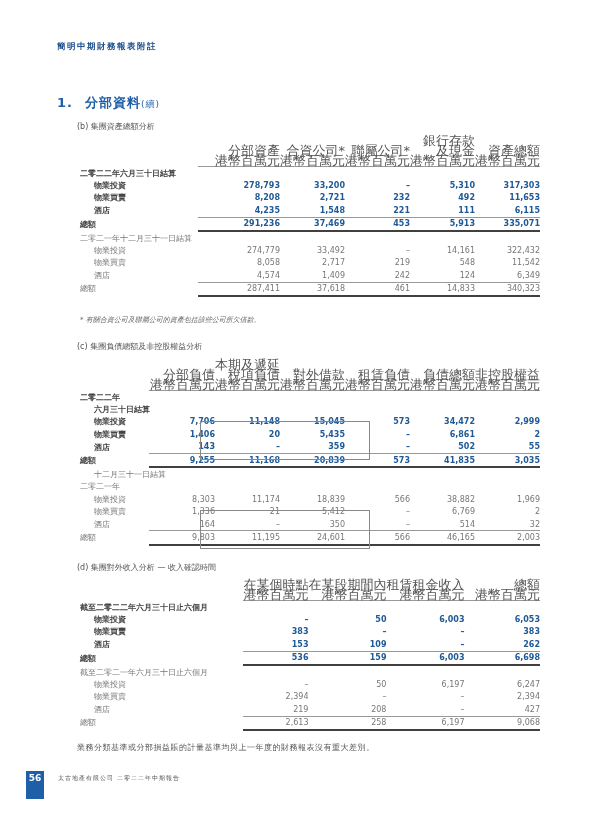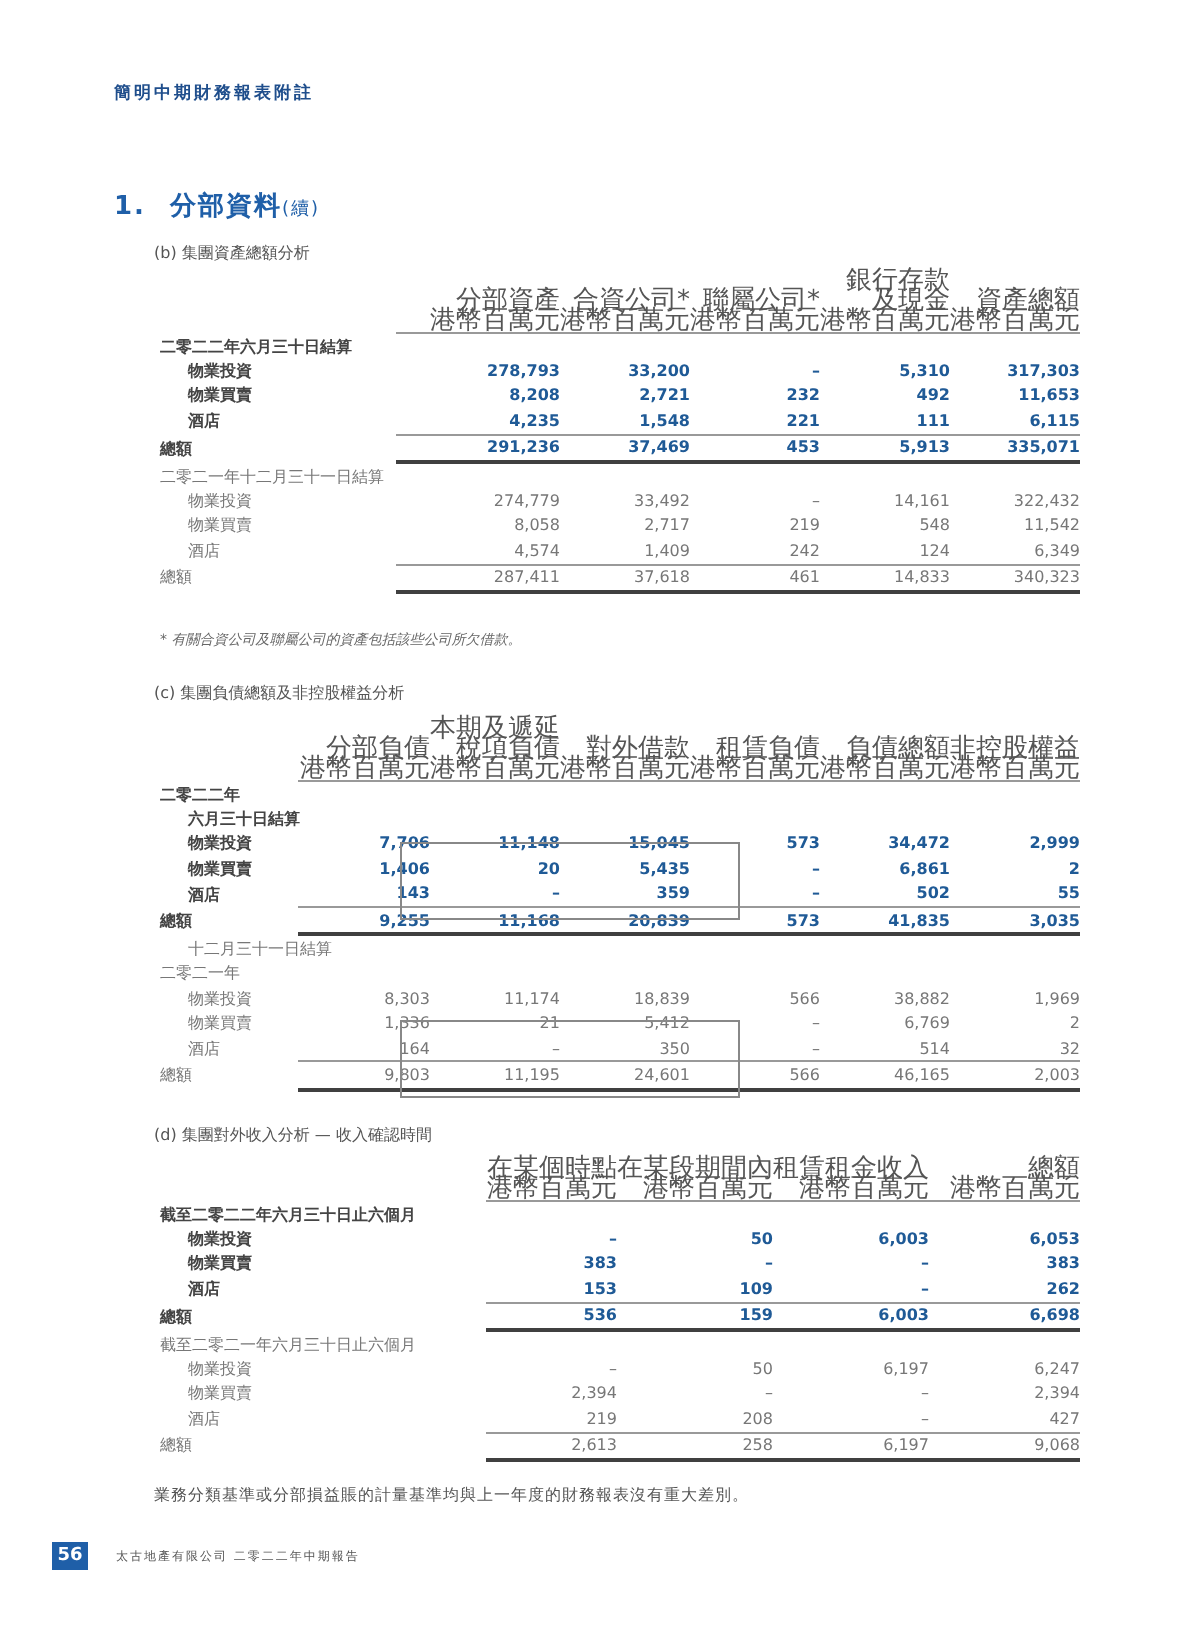--- a/index.html
+++ b/index.html
@@ -16,21 +16,21 @@
   td.lbl{text-align:left;color:#555;}
   td.ind{padding-left:14px;}
   td.num{text-align:right;}
   .cur td{color:#1f5a96;font-weight:bold;}
   .cur td.lbl{color:#444;font-weight:bold;}
   .prev td{color:#777;}
   .tot td{border-top:1px solid #999;}
   .tot-end td.num{border-bottom:2px solid #404040;}
   .hdrrow th.num{border-bottom:1px solid #999;}
   .foot-note{font-size:7px;color:#666;}
-  .page-num{left:26px;top:771px;width:18px;height:14px;background:#1f5fa8;color:#fff;font-size:9px;font-weight:bold;text-align:center;line-height:14px;}
+  .page-num{left:26px;top:771px;width:18px;height:28px;background:#1f5fa8;color:#fff;font-size:9px;font-weight:bold;text-align:center;line-height:14px;}
   .footer-text{left:58px;top:774px;font-size:6px;color:#555;letter-spacing:1px;}
   .closing{left:77px;top:742px;font-size:8px;color:#555;letter-spacing:0.5px;}
   .box{position:absolute;border:1px solid #888;pointer-events:none;}
 </style>
 </head>
 <body>
 
 <div class="abs hdr">簡明中期財務報表附註</div>
 
 <div class="abs sec-title">

